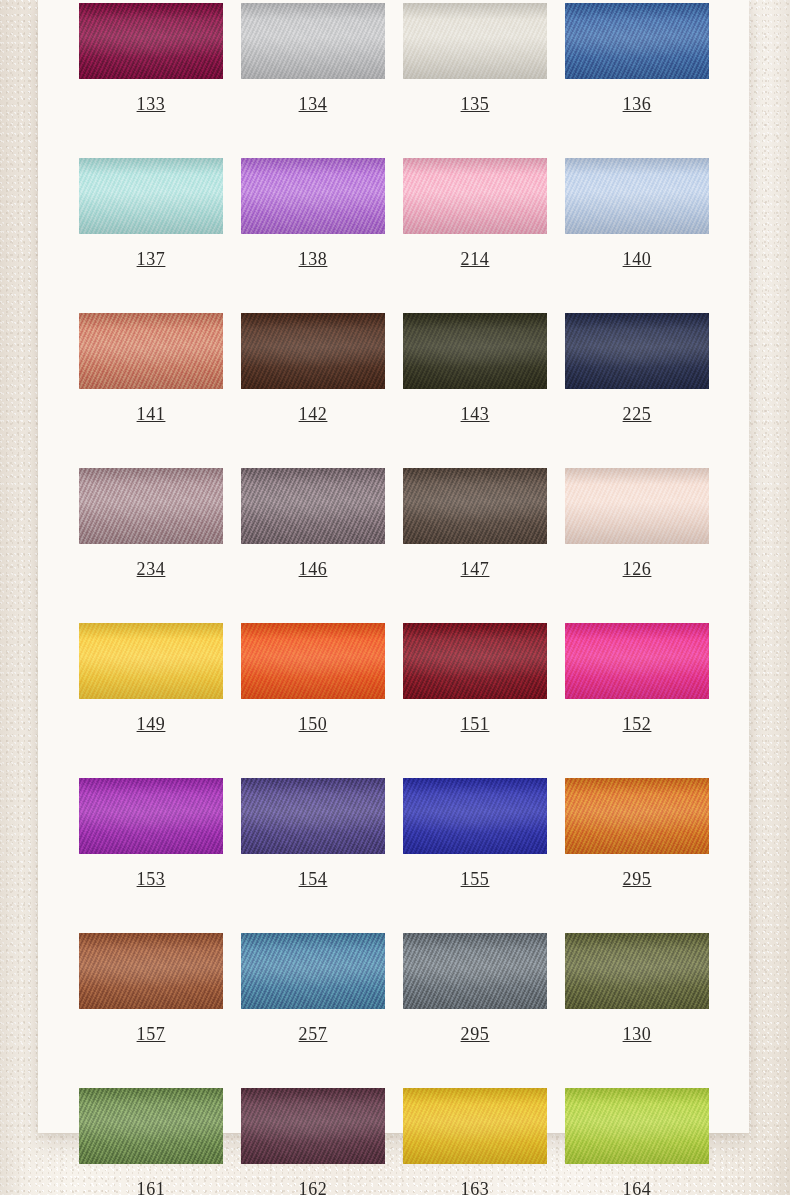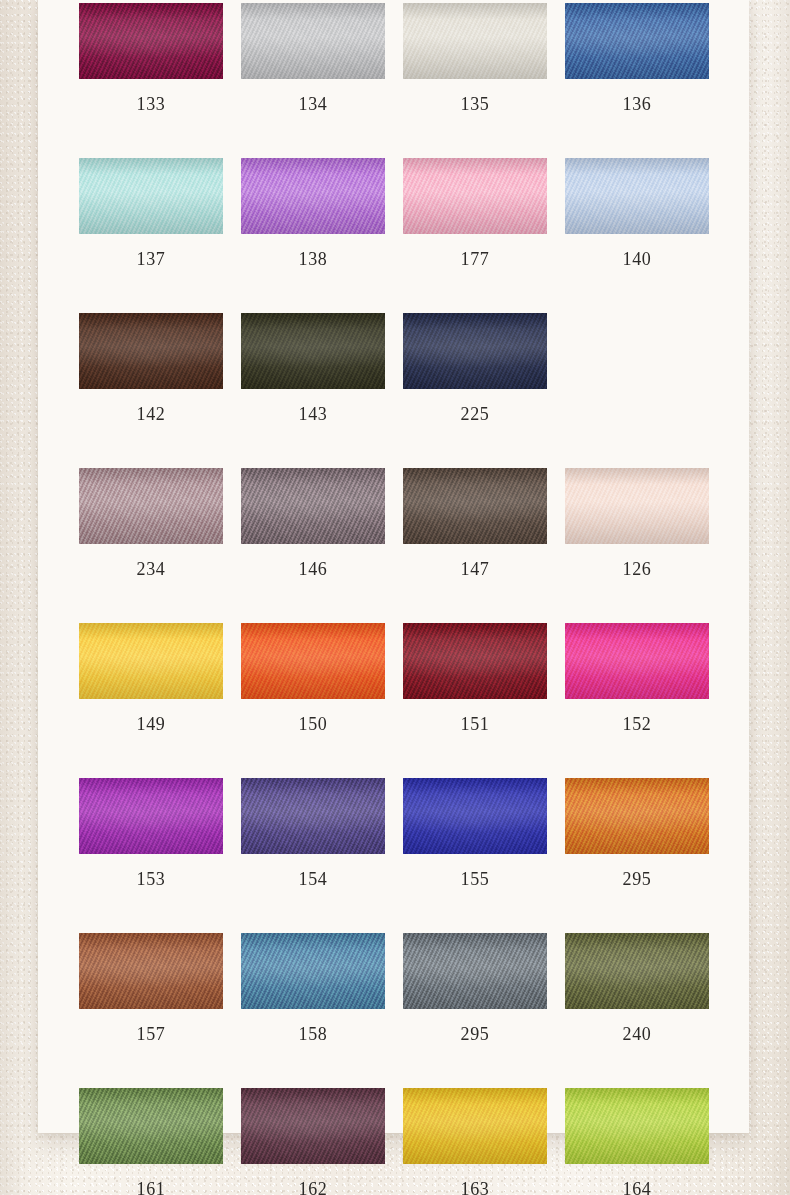--- a/index.html
+++ b/index.html
@@ -116,20 +116,21 @@
 
   .swatch-label {
     display: block;
     text-align: center;
     margin-top: 16px;
     font-size: 18px;
     letter-spacing: 0.6px;
     color: #2c2a28;
     font-family: "Liberation Serif", "DejaVu Serif", serif;
     line-height: 1;
+    text-decoration: underline;
   }
 </style>
 </head>
 <body>
 
 <div id="paper-backdrop"></div>
 <div id="paper-vignette"></div>
 
 <div id="swatch-card">
   <div id="card-inner">
@@ -155,29 +156,33 @@
         <div class="swatch-cell">
           <div class="swatch-chip" style="background-color: rgb(177, 226, 222);"></div>
           <span class="swatch-label">137</span>
         </div>
         <div class="swatch-cell">
           <div class="swatch-chip" style="background-color: rgb(181, 112, 216);"></div>
           <span class="swatch-label">138</span>
         </div>
         <div class="swatch-cell">
           <div class="swatch-chip" style="background-color: rgb(247, 175, 198);"></div>
-          <span class="swatch-label">177</span>
+          <span class="swatch-label">214</span>
         </div>
         <div class="swatch-cell">
           <div class="swatch-chip" style="background-color: rgb(190, 208, 233);"></div>
           <span class="swatch-label">140</span>
         </div>
       </div>
       <div class="swatch-row">
         <div class="swatch-cell">
+          <div class="swatch-chip" style="background-color: rgb(208, 124, 99);"></div>
+          <span class="swatch-label">141</span>
+        </div>
+        <div class="swatch-cell">
           <div class="swatch-chip" style="background-color: rgb(75, 43, 29);"></div>
           <span class="swatch-label">142</span>
         </div>
         <div class="swatch-cell">
           <div class="swatch-chip" style="background-color: rgb(50, 50, 31);"></div>
           <span class="swatch-label">143</span>
         </div>
         <div class="swatch-cell">
           <div class="swatch-chip" style="background-color: rgb(37, 44, 74);"></div>
           <span class="swatch-label">225</span>
@@ -237,29 +242,29 @@
           <span class="swatch-label">295</span>
         </div>
       </div>
       <div class="swatch-row">
         <div class="swatch-cell">
           <div class="swatch-chip" style="background-color: rgb(154, 85, 53);"></div>
           <span class="swatch-label">157</span>
         </div>
         <div class="swatch-cell">
           <div class="swatch-chip" style="background-color: rgb(74, 127, 165);"></div>
-          <span class="swatch-label">158</span>
+          <span class="swatch-label">257</span>
         </div>
         <div class="swatch-cell">
           <div class="swatch-chip" style="background-color: rgb(106, 114, 121);"></div>
           <span class="swatch-label">295</span>
         </div>
         <div class="swatch-cell">
           <div class="swatch-chip" style="background-color: rgb(97, 101, 58);"></div>
-          <span class="swatch-label">240</span>
+          <span class="swatch-label">130</span>
         </div>
       </div>
       <div class="swatch-row">
         <div class="swatch-cell">
           <div class="swatch-chip" style="background-color: rgb(107, 138, 76);"></div>
           <span class="swatch-label">161</span>
         </div>
         <div class="swatch-cell">
           <div class="swatch-chip" style="background-color: rgb(91, 52, 67);"></div>
           <span class="swatch-label">162</span>

